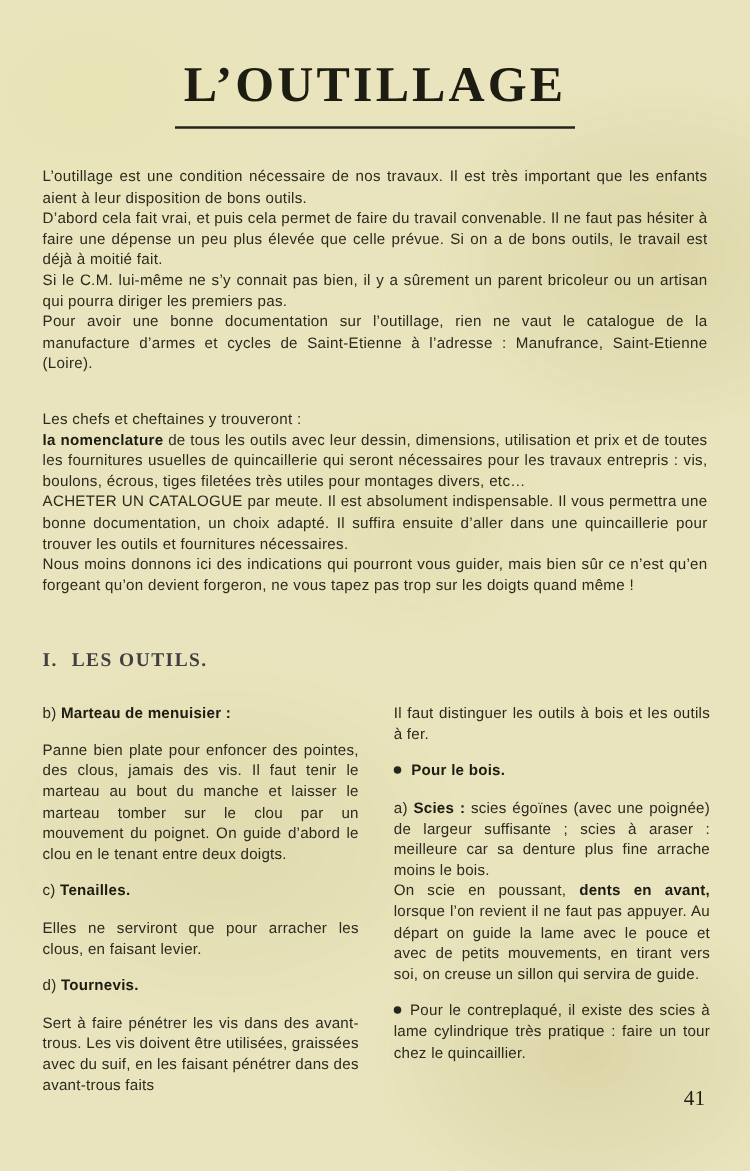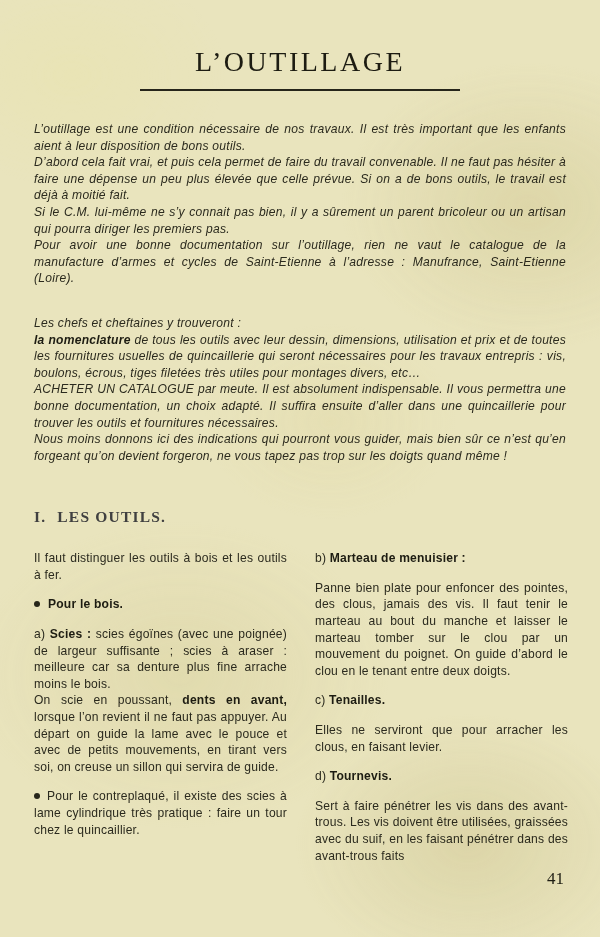--- a/index.html
+++ b/index.html
@@ -37,23 +37,23 @@
     padding: 0 34px;
   }
 
   
   .title-block {
     text-align: center;
     padding-top: 48px;
   }
   .doc-title {
     font-family: "Liberation Serif", "DejaVu Serif", serif;
-    font-size: 28px;
+    font-size: 40px;
     letter-spacing: 2.5px;
-    font-weight: 400;
+    font-weight: 700;
     color: #1d1c12;
     line-height: 1;
     margin: 0;
     display: inline-block;
   }
   .title-rule {
     width: 320px;
     height: 2px;
     background: #26251a;
     margin: 13px auto 0 auto;
@@ -63,21 +63,20 @@
   .intro {
     margin-top: 30px;
   }
   .intro p {
     margin: 0;
     font-size: 12.1px;
     line-height: 16.6px;
     text-align: justify;
     letter-spacing: 0.25px;
     color: #2b2a1e;
-    font-style: italic;
   }
   .intro p.gap-before {
     margin-top: 28px;
   }
   b, strong { font-weight: 700; color: #1d1c12; }
 
   
   .section-heading {
     font-family: "Liberation Serif", "DejaVu Serif", serif;
     font-weight: 700;
@@ -168,44 +167,44 @@
     <p>Nous moins donnons ici des indications qui pourront vous guider, mais bien sûr ce n’est qu’en forgeant qu’on devient forgeron, ne vous tapez pas trop sur les doigts quand même !</p>
   </div>
 
   <div class="section-heading">
     <span class="num">I.</span><span>LES OUTILS.</span>
   </div>
 
   <div class="columns">
 
     <div class="col">
+      <p><span>b) </span><b>Marteau de menuisier :</b></p>
+      <p class="spaced">Panne bien plate pour enfoncer des pointes, des clous, jamais des vis. Il faut tenir le marteau au bout du manche et laisser le marteau tomber sur le clou par un mouvement du poignet. On guide d’abord le clou en le tenant entre deux doigts.</p>
+
+      <p class="spaced"><span>c) </span><b>Tenailles.</b></p>
+      <p class="spaced">Elles ne serviront que pour arracher les clous, en faisant levier.</p>
+
+      <p class="spaced"><span>d) </span><b>Tournevis.</b></p>
+      <p class="spaced">Sert à faire pénétrer les vis dans des avant-trous. Les vis doivent être utilisées, graissées avec du suif, en les faisant pénétrer dans des avant-trous faits</p>
+    </div>
+
+    <div class="col">
       <p>Il faut distinguer les outils à bois et les outils à fer.</p>
 
       <p class="spaced bullet-line">
         <span class="bullet-dot"></span>
           <span>Pour le bois.</span>
       </p>
 
       <p class="spaced"><span>a) </span><b>Scies :</b><span> scies égoïnes (avec une poignée) de largeur suffisante ; scies à araser : meilleure car sa denture plus fine arrache moins le bois.</span></p>
 
       <p class="tight"><span>On scie en poussant, </span><b>dents en avant,</b><span> lorsque l’on revient il ne faut pas appuyer. Au départ on guide la lame avec le pouce et avec de petits mouvements, en tirant vers soi, on creuse un sillon qui servira de guide.</span></p>
 
       <p class="spaced"><span class="bullet-inline"></span><span>Pour le contreplaqué, il existe des scies à lame cylindrique très pratique : faire un tour chez le quincaillier.</span></p>
     </div>
 
-    <div class="col">
-      <p><span>b) </span><b>Marteau de menuisier :</b></p>
-      <p class="spaced">Panne bien plate pour enfoncer des pointes, des clous, jamais des vis. Il faut tenir le marteau au bout du manche et laisser le marteau tomber sur le clou par un mouvement du poignet. On guide d’abord le clou en le tenant entre deux doigts.</p>
-
-      <p class="spaced"><span>c) </span><b>Tenailles.</b></p>
-      <p class="spaced">Elles ne serviront que pour arracher les clous, en faisant levier.</p>
-
-      <p class="spaced"><span>d) </span><b>Tournevis.</b></p>
-      <p class="spaced">Sert à faire pénétrer les vis dans des avant-trous. Les vis doivent être utilisées, graissées avec du suif, en les faisant pénétrer dans des avant-trous faits</p>
-    </div>
-
   </div>
 
   <div class="page-number">41</div>
 
 </div>
 
 <div class="paper-texture"></div>
 
 </body></html>

